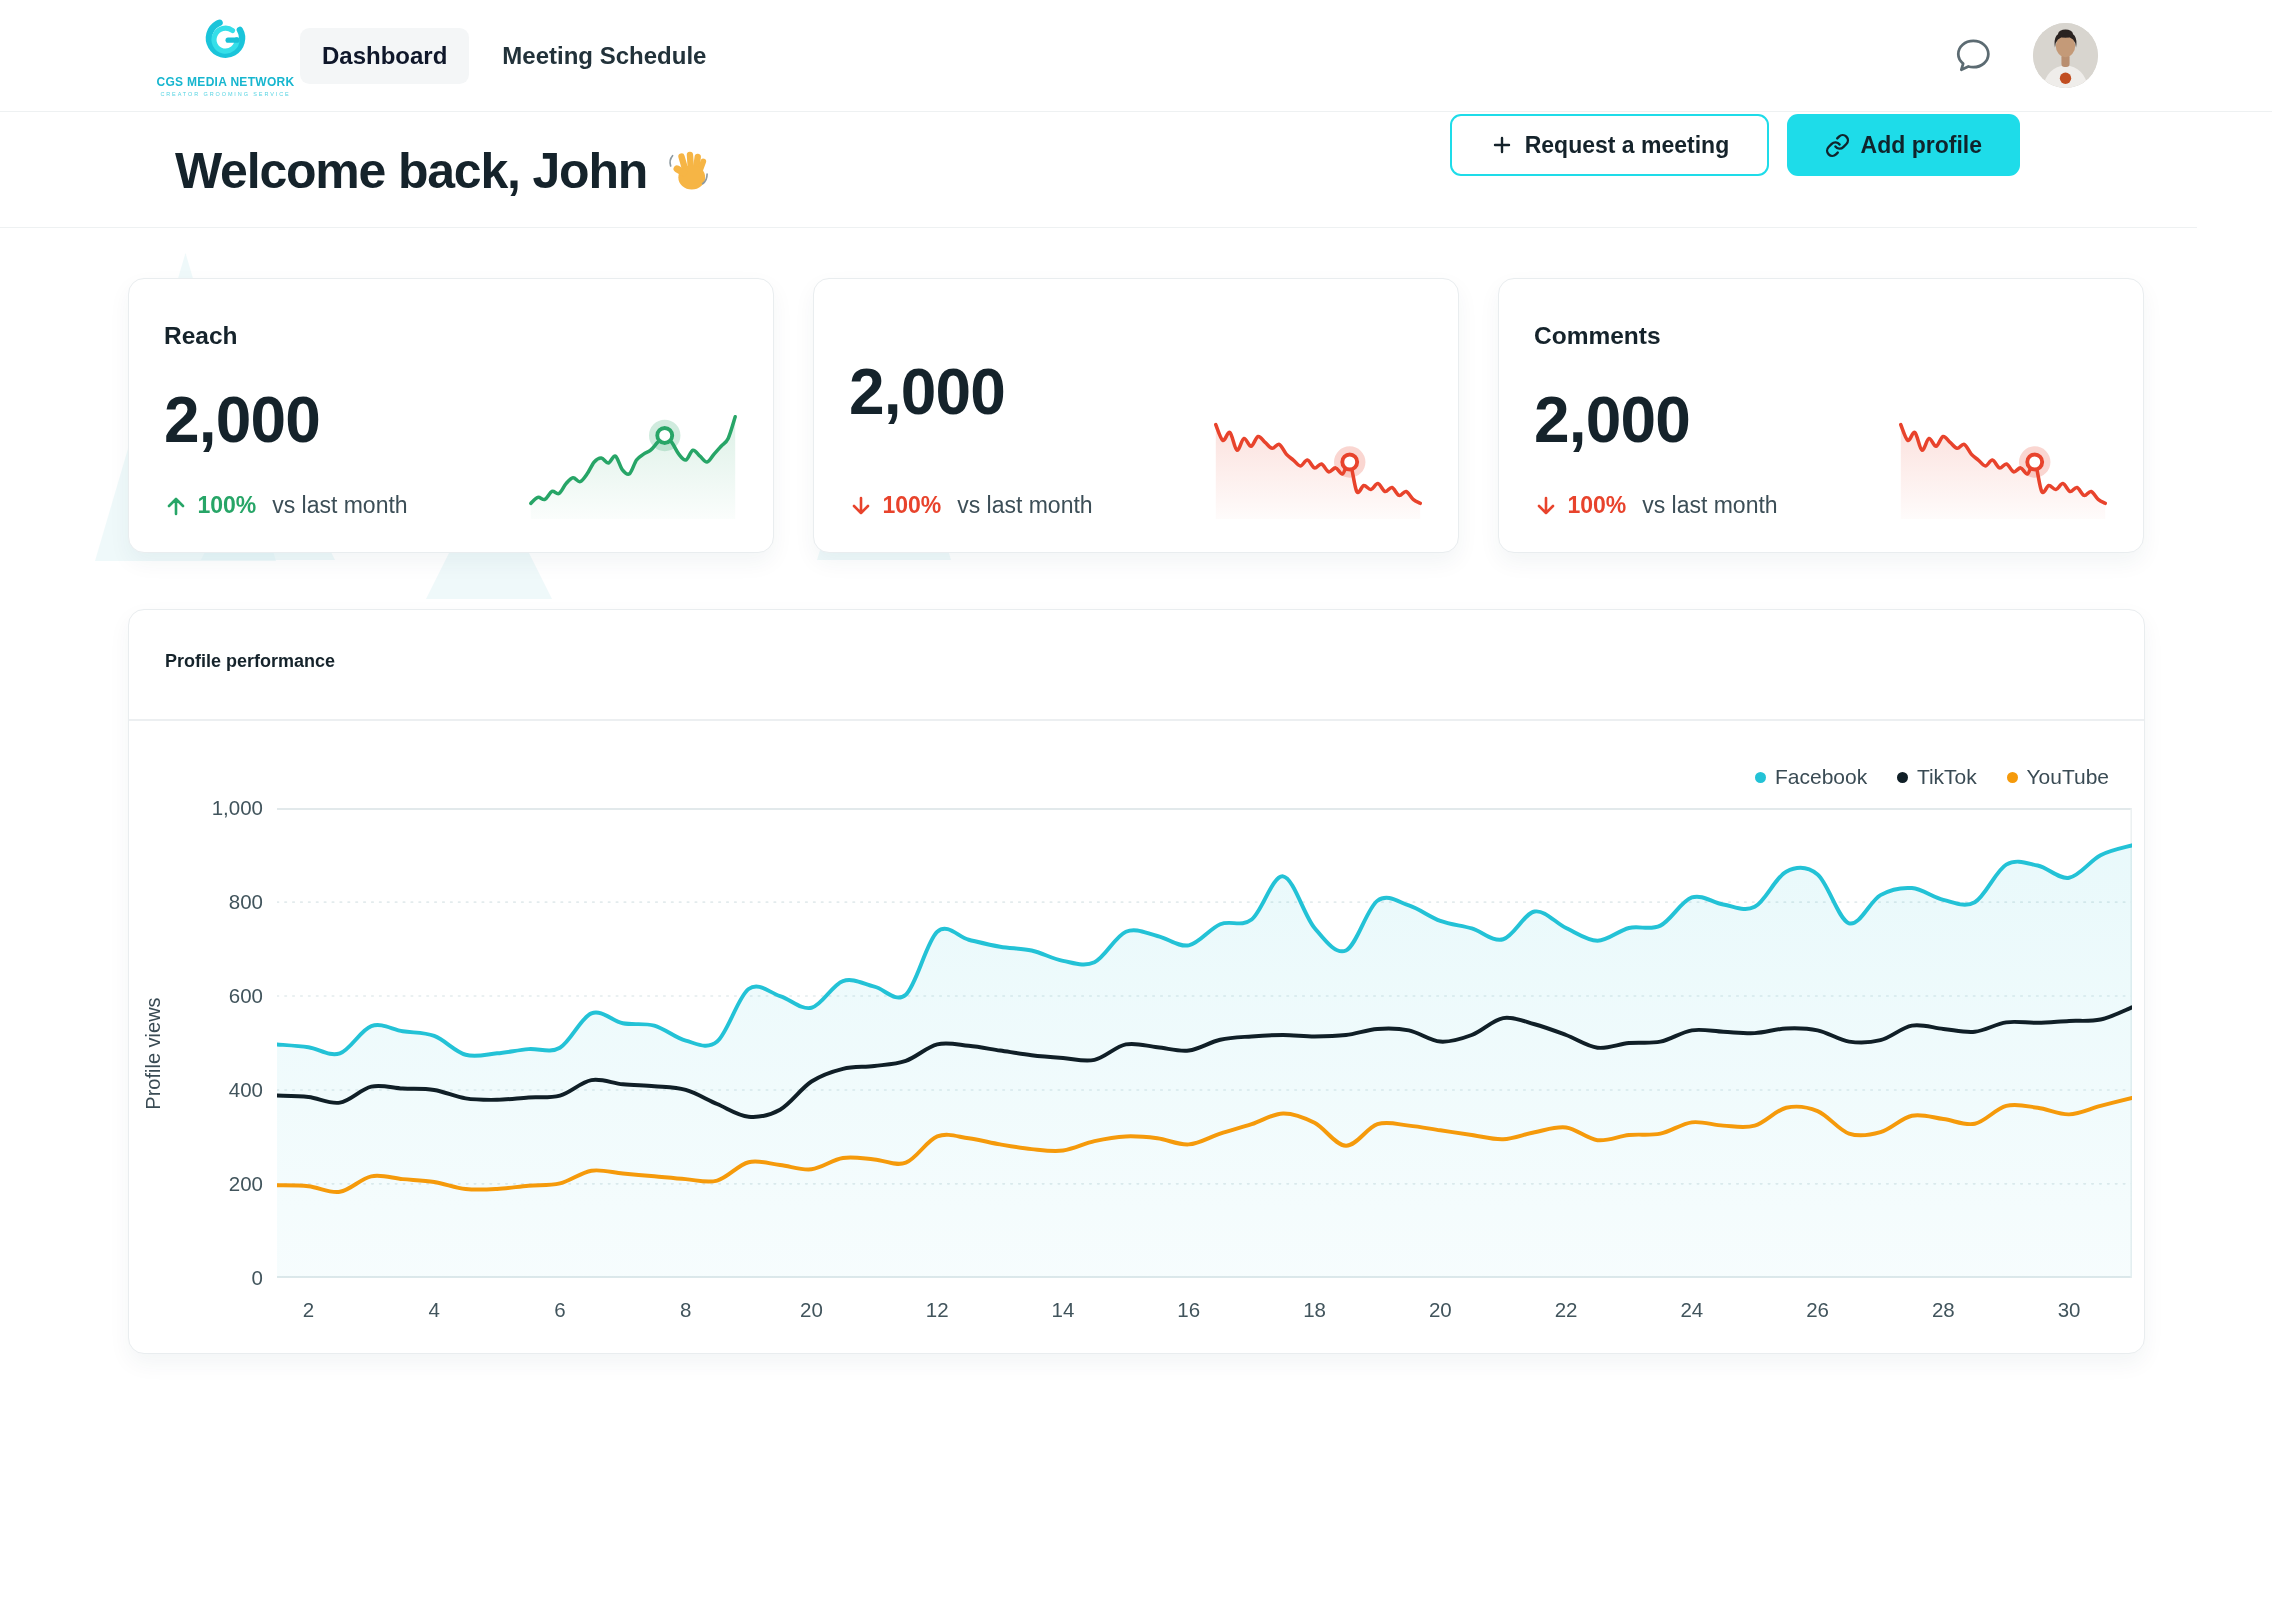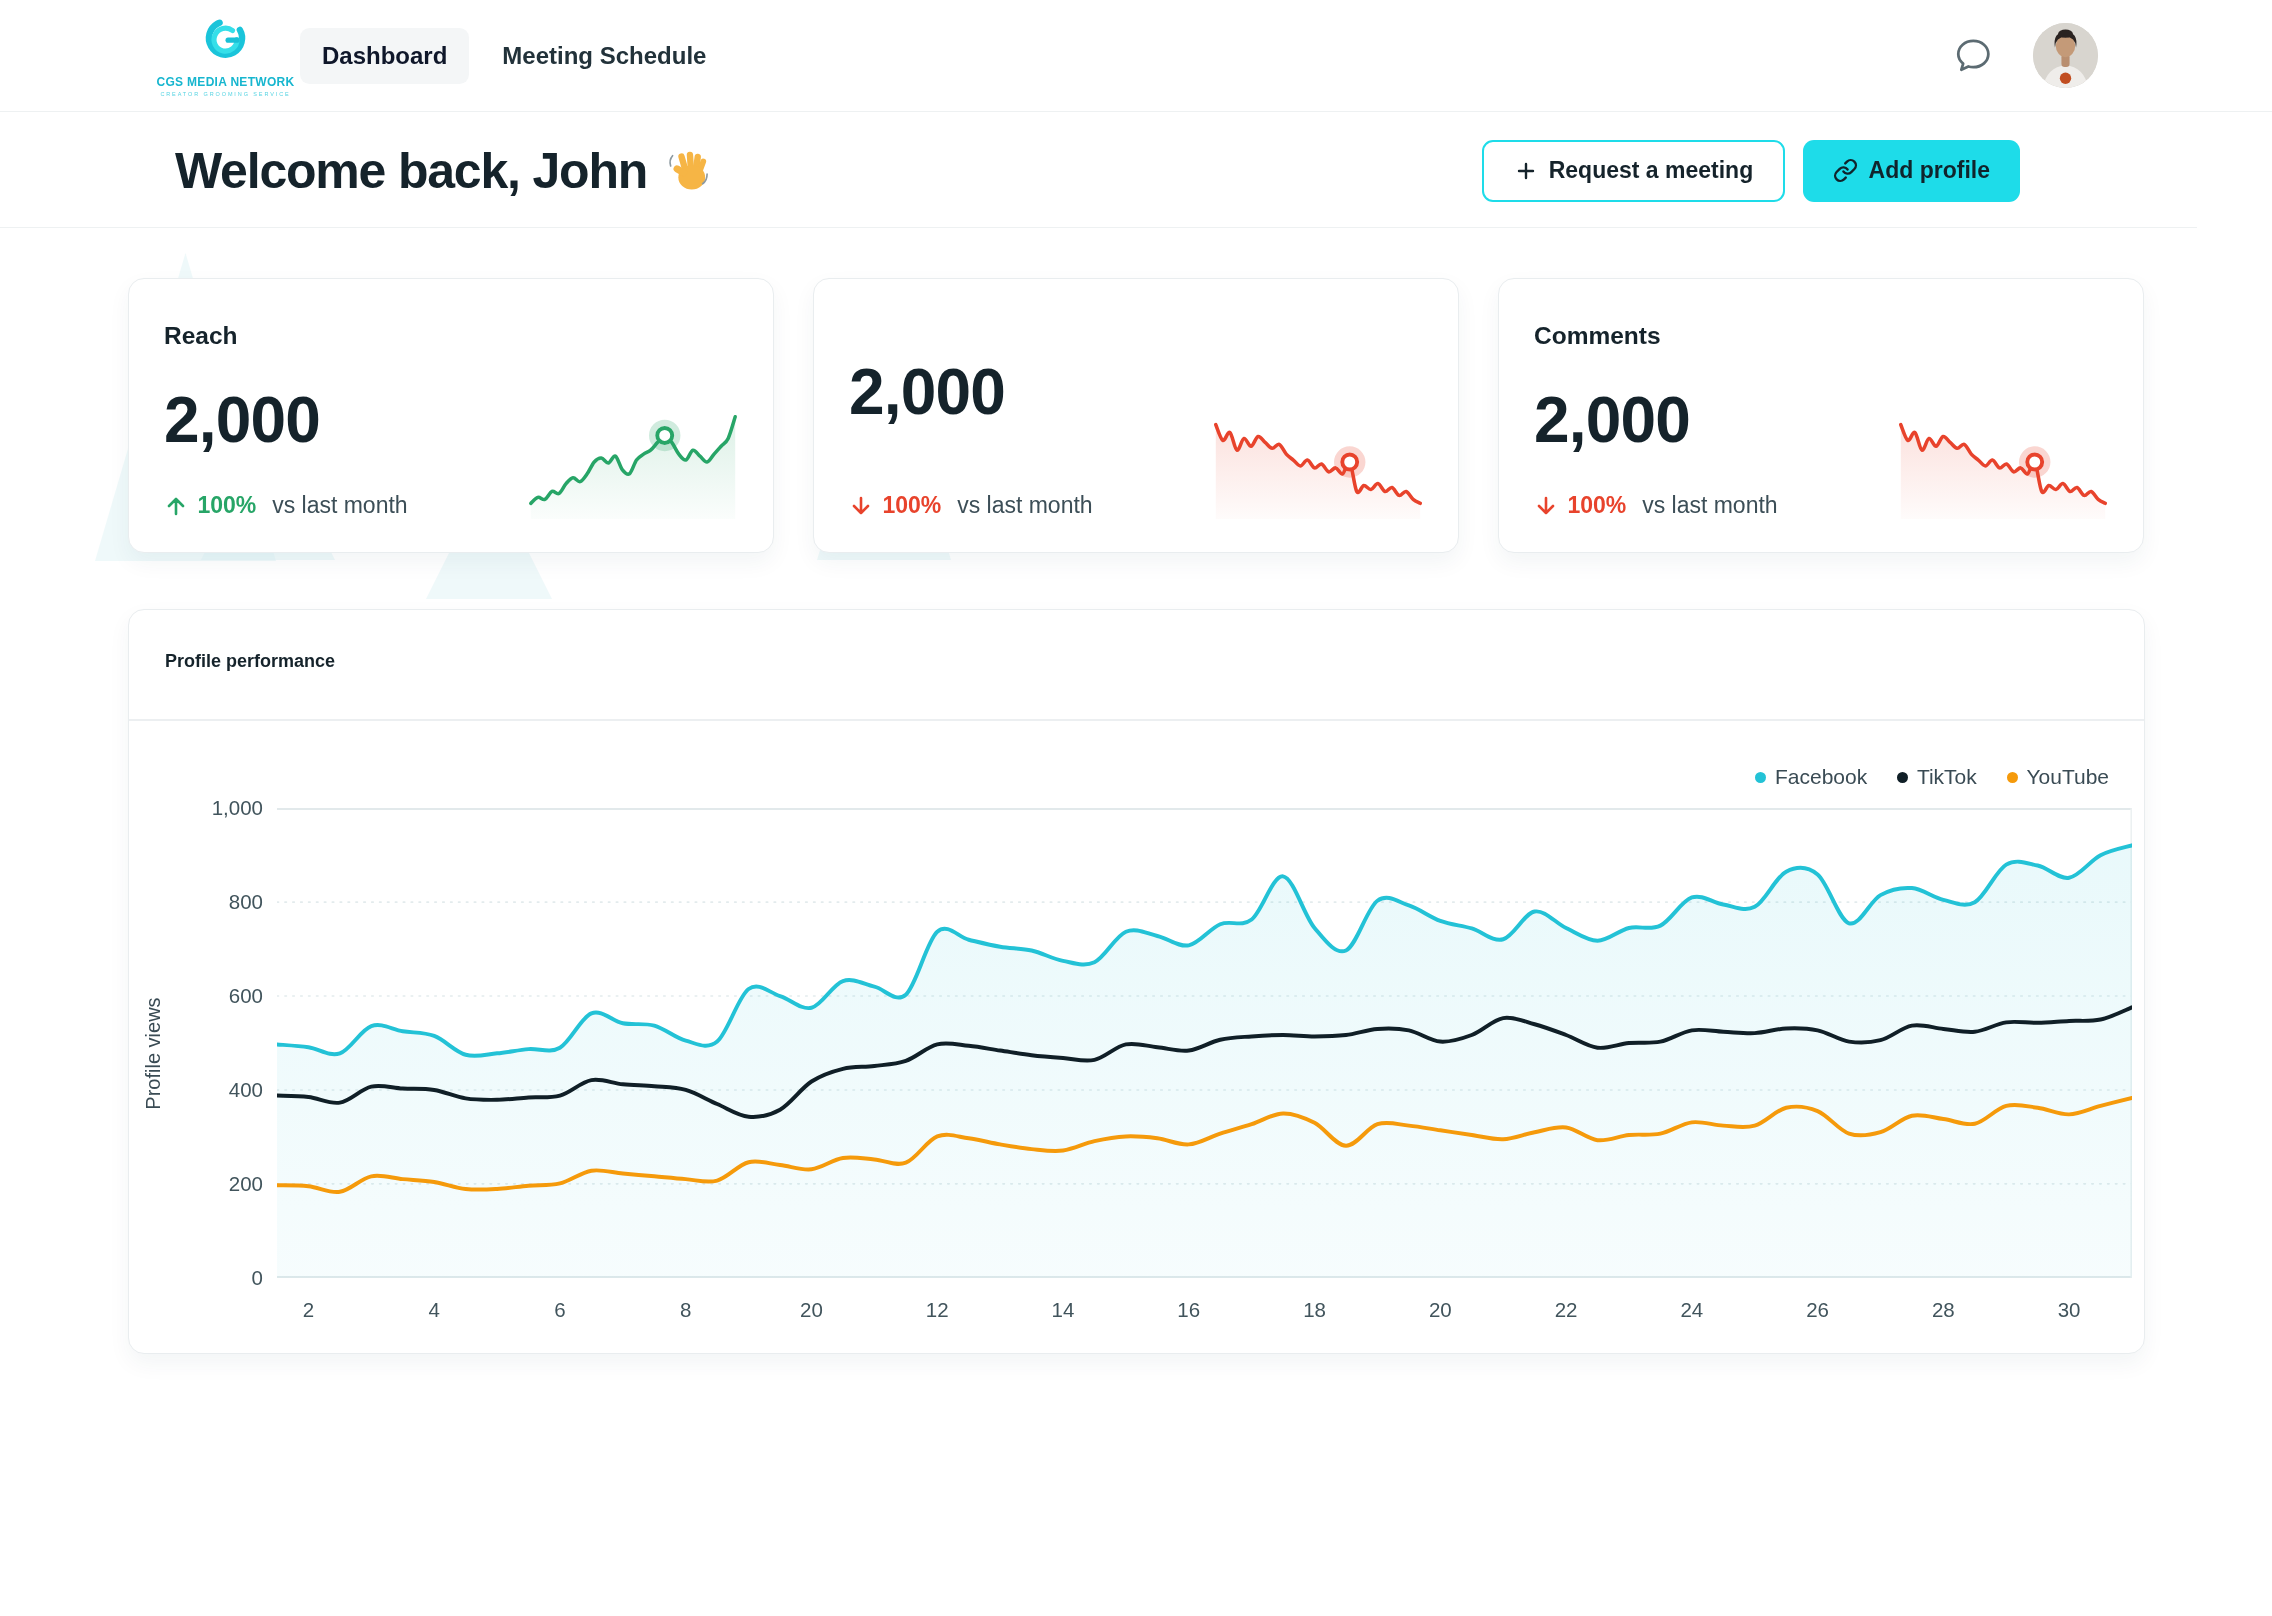--- a/index.html
+++ b/index.html
@@ -18,26 +18,26 @@
   .brand-l1{font-size:12px;font-weight:bold;color:#17b6cf;letter-spacing:0.3px;white-space:nowrap;margin-top:10px;}
   .brand-l2{font-size:5.5px;color:#55d3e2;letter-spacing:1.9px;white-space:nowrap;margin-top:2.4px;}
   .tabs{display:flex;align-items:center;margin-left:27px;gap:11px;}
   .tab{border:none;background:transparent;font-family:inherit;font-size:24px;font-weight:bold;
     color:#22323a;padding:14px 22px;border-radius:9.5px;cursor:pointer;white-space:nowrap;}
   .tab.active{background:var(--pill);color:#0f172a;}
   .hdr-right{margin-left:auto;margin-right:175px;display:flex;align-items:center;gap:41px;}
   .chat-btn{border:none;background:none;cursor:pointer;width:39px;height:39px;}
   .avatar{width:65px;height:65px;border-radius:50%;overflow:hidden;border:none;padding:0;cursor:pointer;background:#d6d3cd;}
   .welcome{position:absolute;left:0;top:114px;width:2197px;height:114px;z-index:4;
-    border-bottom:1.6px solid #eef1f2;display:flex;align-items:center;}
+    border-bottom:1.6px solid #eef1f2;display:flex;}
   .welcome h1{margin-left:175px;font-size:50px;letter-spacing:-1.2px;font-weight:bold;
     display:flex;align-items:center;gap:16px;}
   .actions{margin-left:auto;margin-right:177px;display:flex;gap:17.4px;}
   .btn{display:flex;align-items:center;gap:11px;font-family:inherit;font-size:23px;font-weight:bold;
-    height:62px;padding:0 30px;border-radius:11px;cursor:pointer;white-space:nowrap;}
+    height:62px;padding:0 38px;border-radius:11px;cursor:pointer;white-space:nowrap;}
   .btn-outline{background:#fff;color:#15232b;border:2.4px solid var(--accent);}
   .btn-solid{background:var(--accent);color:#10242c;border:none;}
   main{position:absolute;left:0;top:227px;width:2273px;z-index:3;}
   .cards{position:absolute;left:128px;top:51px;width:2017px;display:flex;gap:39px;}
   .card{position:relative;width:646px;height:275px;background:#fff;border:1.6px solid var(--border);
     border-radius:16px;box-shadow:0 9.5px 22px rgba(25,60,70,.05);padding:43px 36px 32px 35px;}
   .card h3{font-size:24.5px;font-weight:bold;}
   .card .value{font-size:64px;font-weight:bold;letter-spacing:-0.8px;margin-top:33px;}
   .delta{position:absolute;left:35px;bottom:33px;display:flex;align-items:center;gap:9.5px;font-size:23px;}
   .delta .pct{font-weight:bold;}

